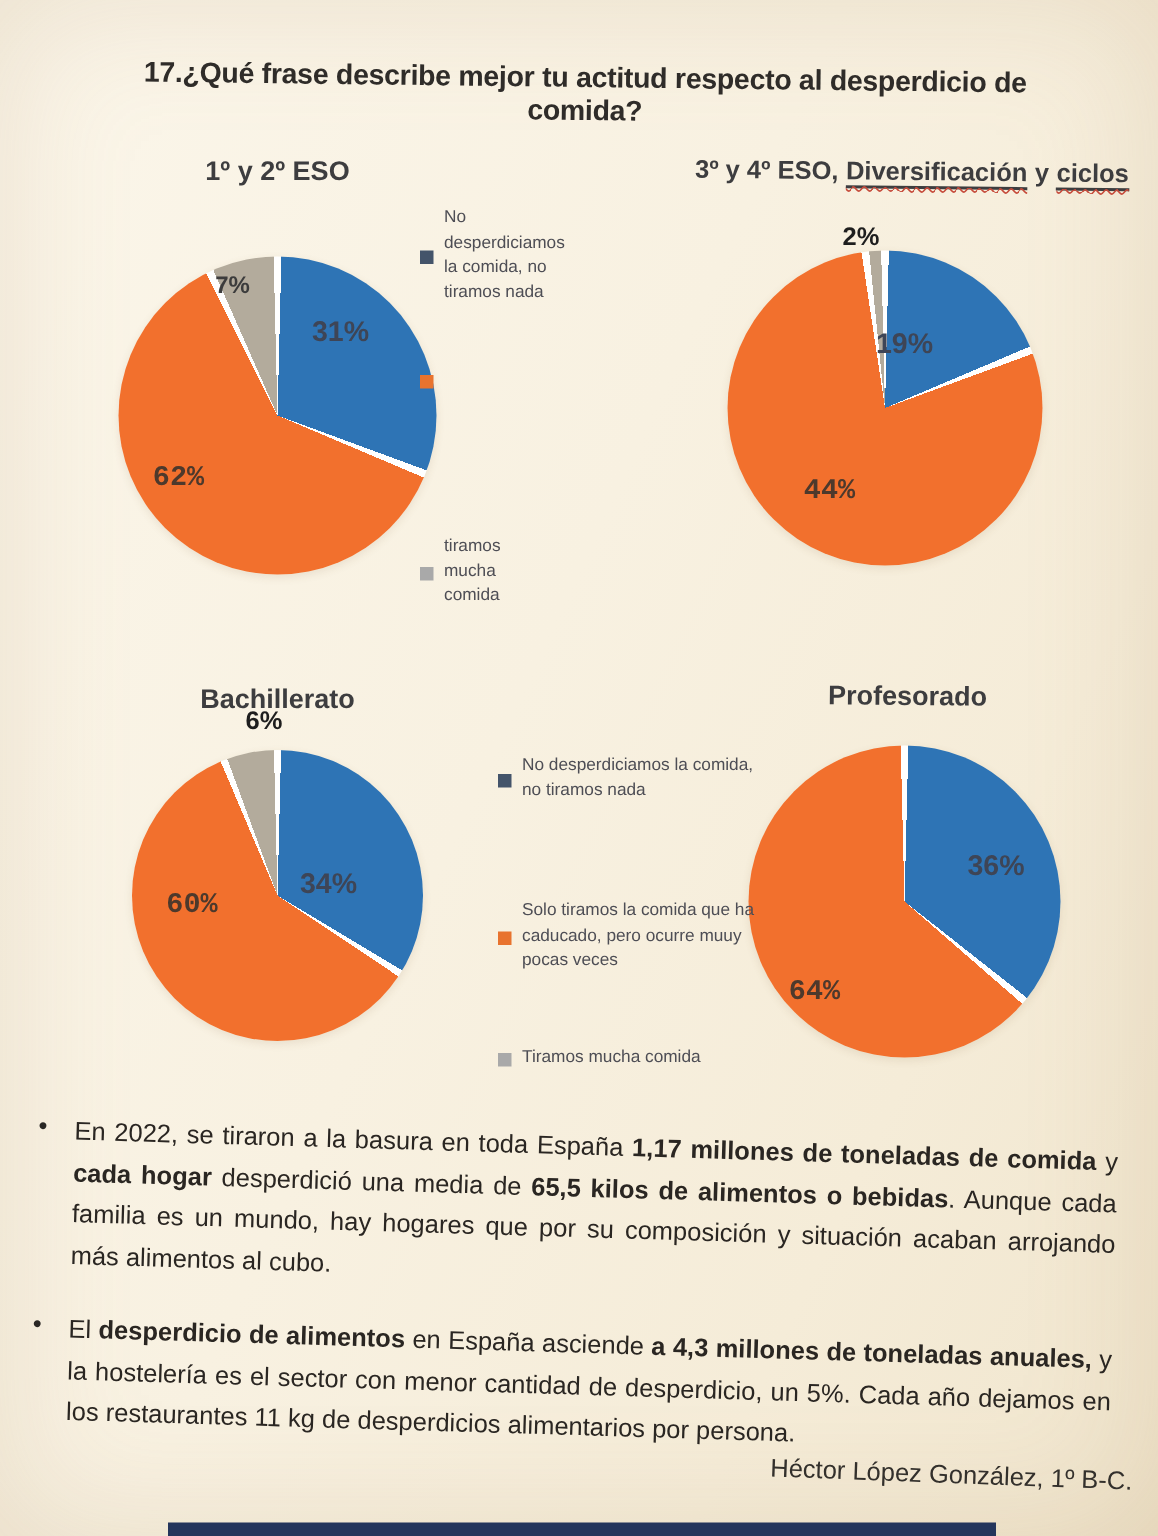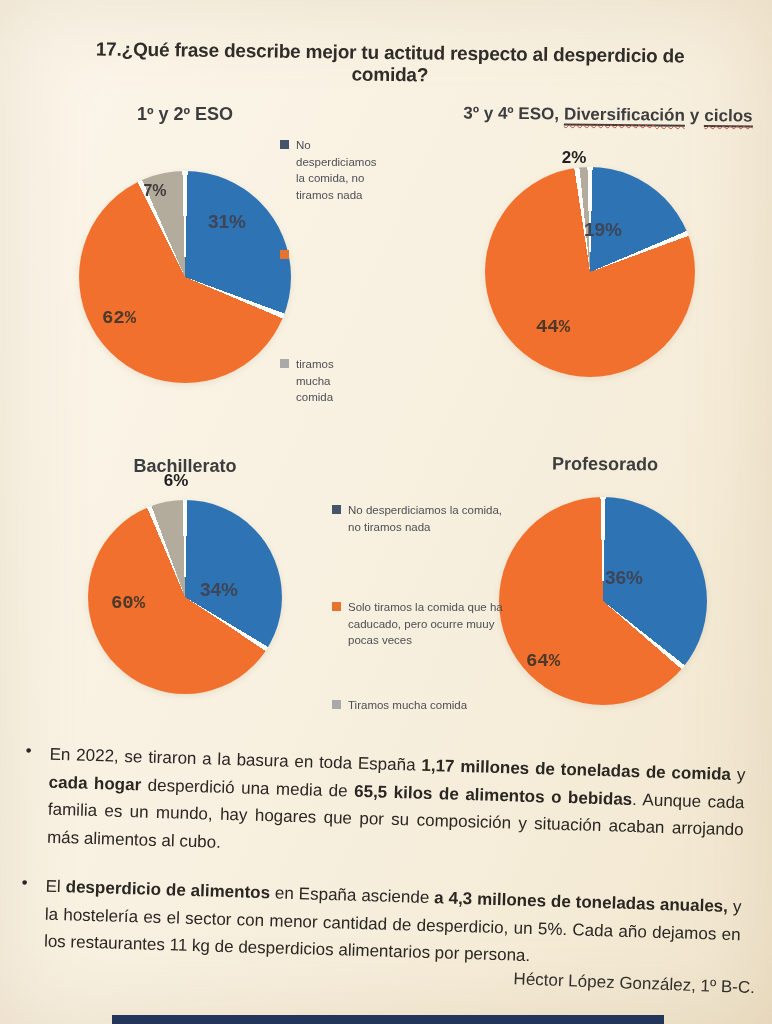--- a/index.html
+++ b/index.html
@@ -26,21 +26,21 @@
   .pie1{left:79px;top:171px;width:212px;height:212px;}
   .pie2{left:485px;top:167px;width:210px;height:210px;}
   .pie3{left:88px;top:500px;width:194px;height:194px;}
   .pie4{left:499px;top:497px;width:208px;height:208px;}
   .plabel{position:absolute;font-weight:bold;transform:translate(-50%,-50%);white-space:nowrap;}
   .on-blue{color:#3e4556;font-size:19px;}
   .on-orange{color:#4d392c;font-size:19px;font-family:Liberation Mono, monospace;}
   .on-gray{color:#3c3c3c;font-size:16px;}
   .outside{color:#1e1e1e;font-size:17px;}
   .legend{position:absolute;width:178px;}
-  .legend-item{position:absolute;display:flex;gap:7px;align-items:flex-start;}
+  .legend-item{position:absolute;display:flex;gap:7px;align-items:center;}
   .swatch{width:9px;height:9px;flex:0 0 9px;margin-top:3px;}
   .legend-text{font-size:11.5px;line-height:1.45;color:#4e4e55;}
   .bullets{position:absolute;left:26px;top:740px;width:724px;transform:rotate(1.7deg);transform-origin:0 0;}
   .bullet-row{display:flex;margin-bottom:22px;}
   .bullet-mark{flex:0 0 24px;font-size:17px;color:#2a2724;padding-top:1px;}
   .bullet-par{flex:1;font-size:17px;line-height:1.62;color:#2a2622;text-align:justify;padding-right:4px;}
   .bullet-par .b{font-weight:bold;}
   .author{
     position:absolute;left:420px;top:972px;width:335px;text-align:right;
     font-size:17px;color:#33302c;transform:rotate(2.1deg);
@@ -83,21 +83,21 @@
 </div>
 
 <div class="chart-title t3">Bachillerato</div>
 <div class="pie pie3" style="background: conic-gradient(rgb(255, 255, 255) 0deg, rgb(255, 255, 255) 1.4deg, rgb(46, 116, 181) 1.4deg, rgb(46, 116, 181) 121deg, rgb(255, 255, 255) 121deg, rgb(255, 255, 255) 122.4deg, rgb(255, 255, 255) 122.4deg, rgb(255, 255, 255) 123.8deg, rgb(242, 112, 45) 123.8deg, rgb(242, 112, 45) 337deg, rgb(255, 255, 255) 337deg, rgb(255, 255, 255) 338.4deg, rgb(255, 255, 255) 338.4deg, rgb(255, 255, 255) 339.8deg, rgb(179, 171, 156) 339.8deg, rgb(179, 171, 156) 358.6deg, rgb(255, 255, 255) 358.6deg, rgb(255, 255, 255) 360deg);"></div>
 <div class="plabel on-blue" style="left:219px;top:572px;margin-top:18px;">34%</div>
 <div class="plabel on-orange" style="left:128px;top:603px;">60%</div>
 <div class="plabel outside" style="left:176px;top:481px;">6%</div>
 
 <div class="chart-title t4">Profesorado</div>
 <div class="pie pie4" style="background: conic-gradient(rgb(255, 255, 255) 0deg, rgb(255, 255, 255) 1.4deg, rgb(46, 116, 181) 1.4deg, rgb(46, 116, 181) 128.2deg, rgb(255, 255, 255) 128.2deg, rgb(255, 255, 255) 129.6deg, rgb(255, 255, 255) 129.6deg, rgb(255, 255, 255) 131deg, rgb(242, 112, 45) 131deg, rgb(242, 112, 45) 358.6deg, rgb(255, 255, 255) 358.6deg, rgb(255, 255, 255) 360deg);"></div>
-<div class="plabel on-blue" style="left:624px;top:578px;">36%</div>
+<div class="plabel on-blue" style="left:664px;top:578px;">36%</div>
 <div class="plabel on-orange" style="left:543px;top:613px;margin-top:48px;">64%</div>
 
 <div class="legend">
   <div class="legend-item" style="left:332px;top:502px;width:182px;">
     <span class="swatch" style="background:#44546a"></span>
     <span class="legend-text">No desperdiciamos la comida, no tiramos nada</span>
   </div>
   <div class="legend-item" style="left:332px;top:599px;width:182px;">
     <span class="swatch" style="background:#e8732e"></span>
     <span class="legend-text">Solo tiramos la comida que ha caducado, pero ocurre muuy pocas veces</span>

